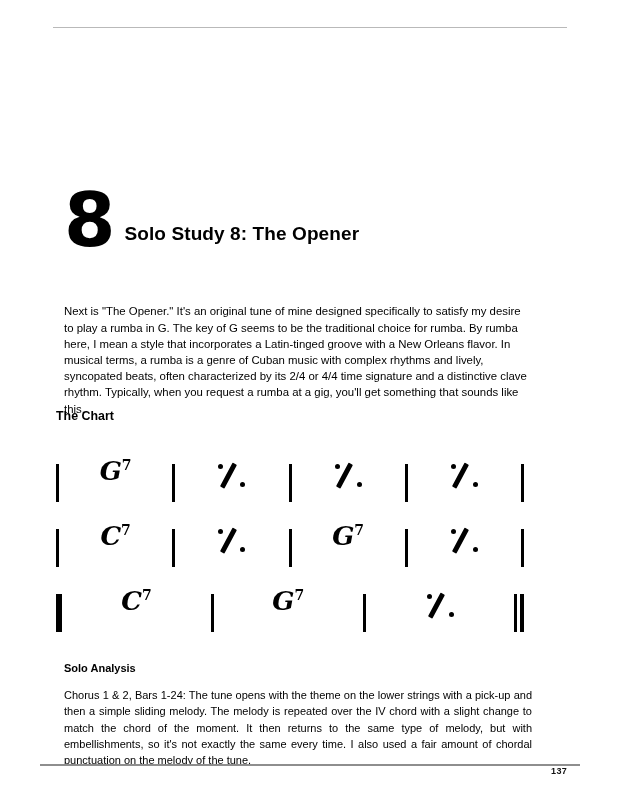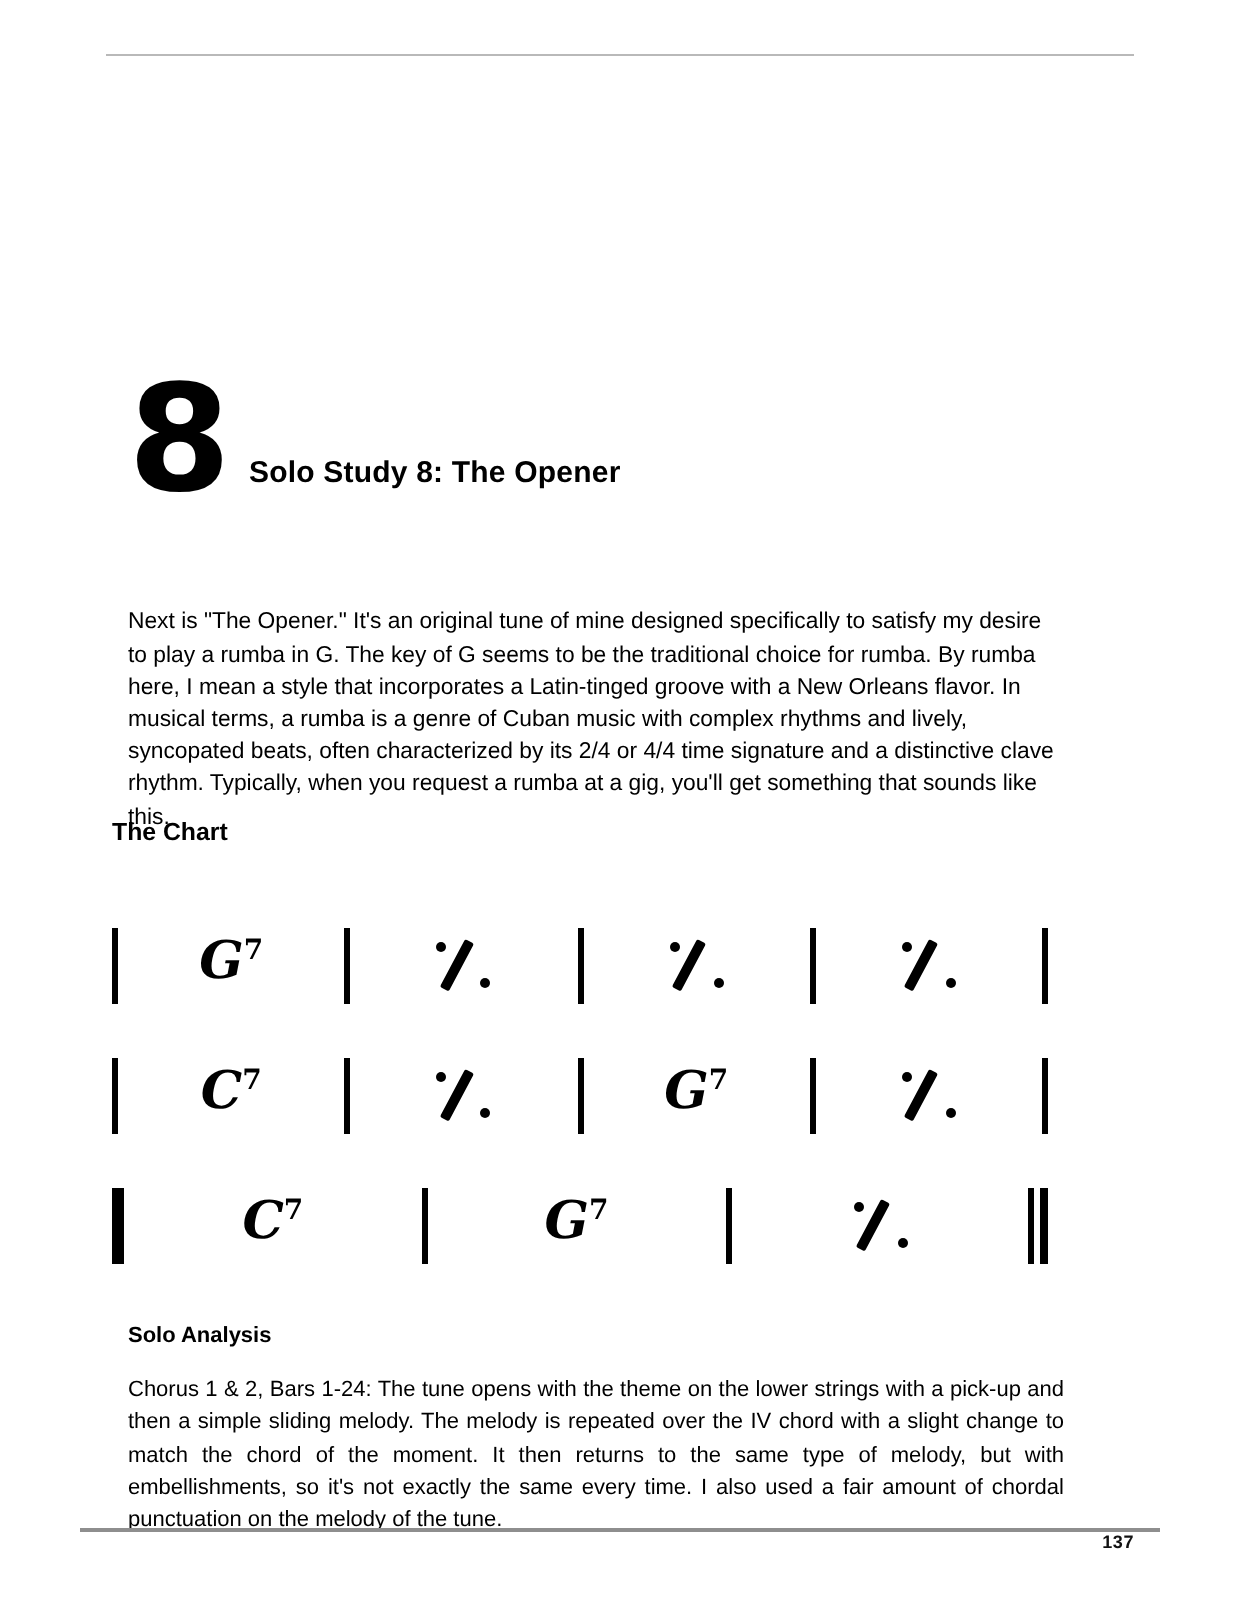--- a/index.html
+++ b/index.html
@@ -58,21 +58,21 @@
   }
   .chapter-number {
     font-family: "DejaVu Sans", sans-serif;
     font-size: 74px;
     font-weight: bold;
     line-height: 0.78;
     letter-spacing: -2px;
     color: #000;
   }
   .chapter-title {
-    font-size: 15px;
+    font-size: 19px;
     font-weight: bold;
     letter-spacing: 0.1px;
     padding-left: 11px;
     padding-bottom: 5px;
     white-space: nowrap;
   }
 
   
   .intro {
     position: absolute;
@@ -127,21 +127,21 @@
   .bar-line.end-thin { width: 2.5px; height: 38px; }
   .bar-line.end-thick { width: 4px; height: 38px; margin-left: 3px; }
   .end-group {
     display: flex;
     align-items: center;
     flex: 0 0 auto;
   }
   .cell {
     flex: 1 1 0;
     display: flex;
-    align-items: center;
+    align-items: flex-start;
     justify-content: center;
     height: 46px;
   }
   .chord {
     font-family: "DejaVu Serif", serif;
     font-style: italic;
     font-weight: bold;
     font-size: 26px;
     line-height: 1;
     letter-spacing: 0px;

